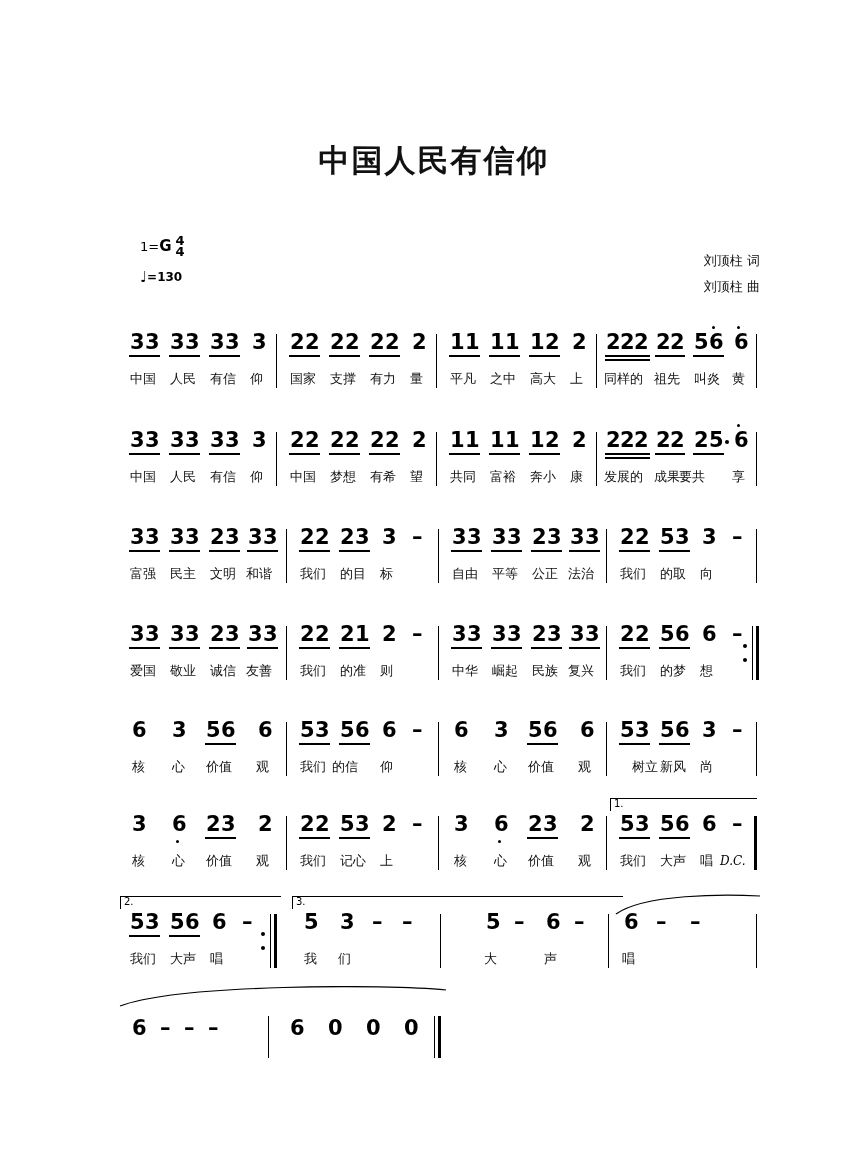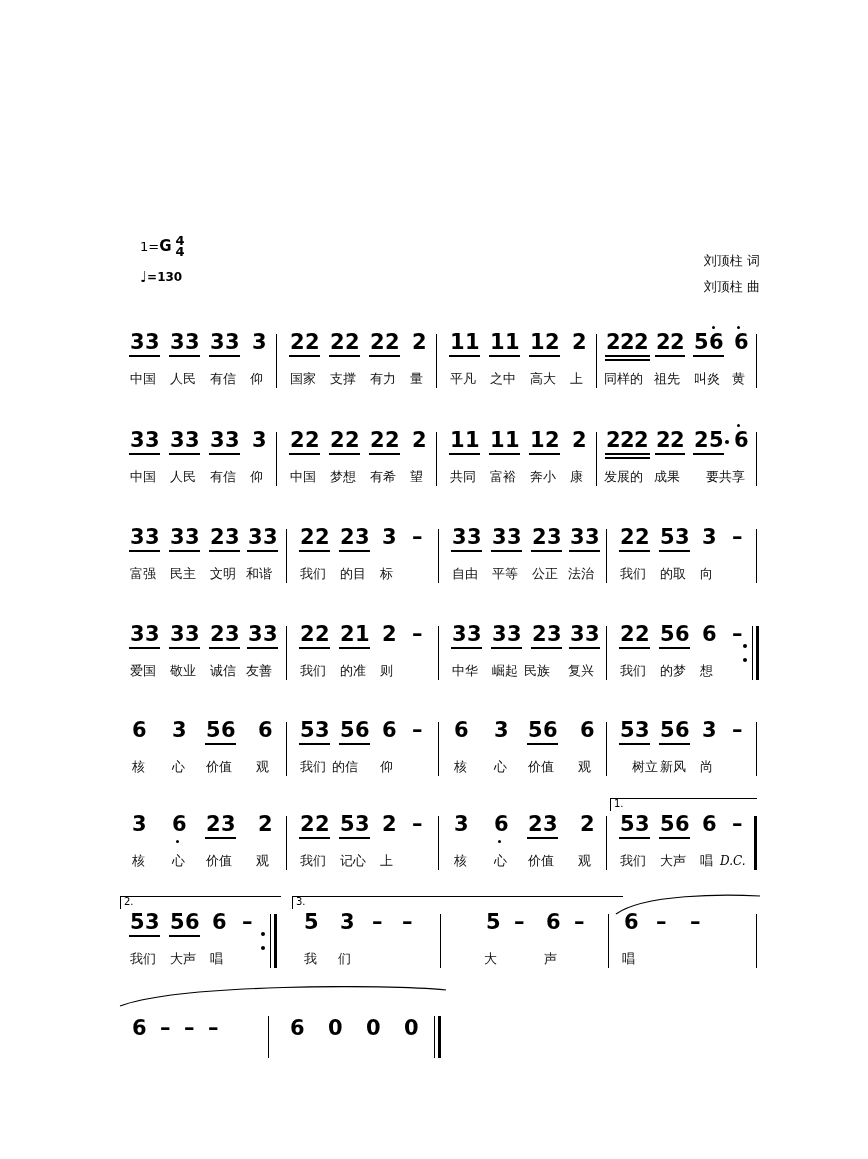--- a/index.html
+++ b/index.html
@@ -76,20 +76,21 @@
 
   .dc{position:absolute;font-family:"DejaVu Serif",serif;font-size:12px;font-style:italic;}
 
   .slur{position:absolute;}
 </style>
 </head>
 <body>
 
 <div class="page">
 
+  <div class="title">中国人民有信仰</div>
 
   <div class="keyblock">
     <div class="keyline">
       <span class="eq">1=</span><span class="g">G</span><span class="frac"><span class="num">4</span><span class="den">4</span></span>
     </div>
     <div class="tempo">
       <span class="noteglyph">♩</span><span>=130</span>
     </div>
   </div>
 
@@ -270,21 +271,21 @@
         <div class="beam" style="left:7px;top:25px;width:45px;"></div>
         <div class="beam2" style="left:7px;top:29px;width:45px;"></div>
         <div class="beam" style="left:57px;top:25px;width:30px;"></div>
         <div class="beam" style="left:95px;top:25px;width:31px;"></div>
         <div class="augdot" style="left:127px;top:12px;"></div>
         <div class="dotabove" style="left:139px;top:-4px;"></div>
       </div>
       <div class="lyrics">
         <span class="ly" style="left:6px;">发展的</span>
         <span class="ly" style="left:56px;">成果</span>
-        <span class="ly" style="left:108px;font-family:Liberation Serif, serif;">要共</span>
+        <span class="ly" style="left:81px;font-family:Liberation Serif, serif;">要共</span>
         <span class="ly" style="left:134px;">享</span>
       </div>
       <div class="barline" style="left:158px;"></div>
     </div>
   </div>
 
   <div class="system" id="sys3" style="top:525px;height:66px;">
     <div class="measure" style="left:0px;width:160px;">
       <div class="notes">
         <span class="n" style="left:12px;">3</span>
@@ -422,21 +423,21 @@
         <span class="n" style="left:130px;">3</span>
           <span class="n" style="left:145px;">3</span>
         <div class="beam" style="left:11px;top:25px;width:31px;"></div>
         <div class="beam" style="left:51px;top:25px;width:31px;"></div>
         <div class="beam" style="left:91px;top:25px;width:31px;"></div>
         <div class="beam" style="left:129px;top:25px;width:31px;"></div>
       </div>
       <div class="lyrics">
         <span class="ly" style="left:12px;">中华</span>
         <span class="ly" style="left:52px;">崛起</span>
-        <span class="ly" style="left:84px;">民族</span>
+        <span class="ly" style="left:92px;">民族</span>
         <span class="ly" style="left:128px;">复兴</span>
       </div>
       <div class="barline" style="left:166px;"></div>
     </div>
     <div class="measure" style="left:490px;width:150px;">
       <div class="notes">
         <span class="n" style="left:12px;">2</span>
           <span class="n" style="left:27px;">2</span>
         <span class="n" style="left:52px;">5</span>
           <span class="n" style="left:67px;">6</span>

